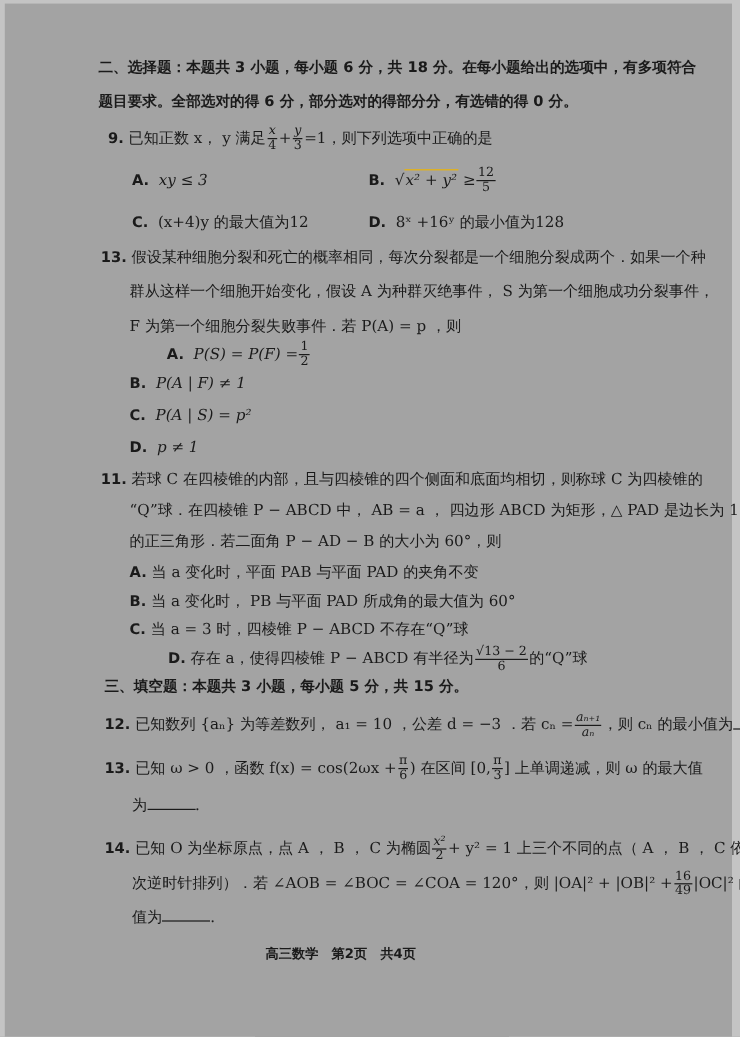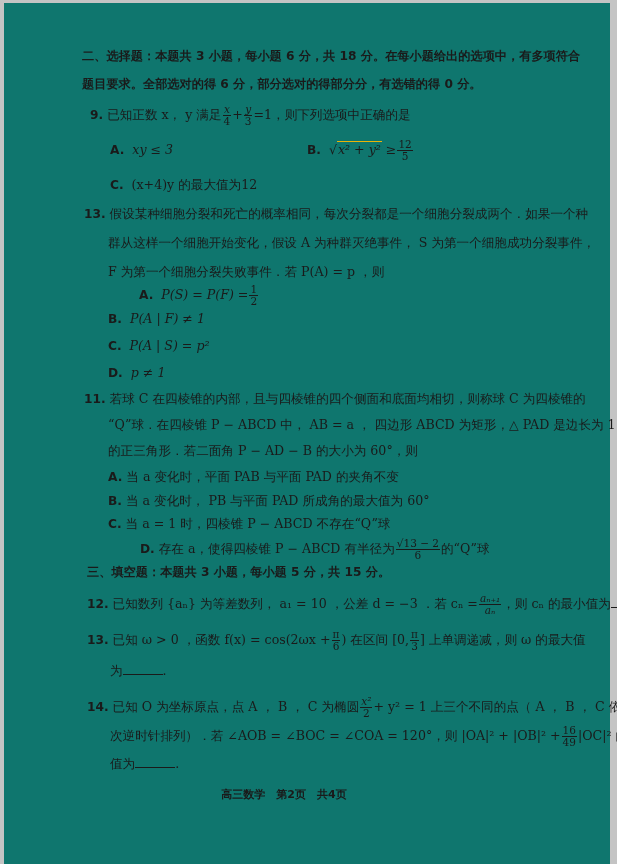--- a/index.html
+++ b/index.html
@@ -1,18 +1,18 @@
 <!DOCTYPE html>
 <html><head>
 <meta charset="utf-8">
 <style>
   html, body { margin:0; padding:0; }
   body { width:617px; height:864px; background:#c4c4c4; position:relative; overflow:hidden;
          font-family:"DejaVu Serif", serif; color:#1a1a1a; }
-  .page { position:absolute; left:4px; top:3px; width:606px; height:861px; background:#0f766e; }
+  .page { position:absolute; left:4px; top:3px; width:606px; height:861px; background:#a3a3a3; }
   .ln { position:absolute; white-space:nowrap; font-size:12.6px; line-height:16px; }
   .b { font-weight:bold; font-family:"DejaVu Sans", sans-serif; font-size:12.2px; }
   .m { font-style:italic; }
   .frac { display:inline-block; vertical-align:middle; text-align:center; font-size:10.5px; line-height:11px; margin:0 1px; }
   .frac .num { display:block; border-bottom:1px solid #1a1a1a; padding:0 1px; }
   .frac .den { display:block; padding:0 1px; }
   .sqrt { border-top:1px solid #eab308; padding:0 1px; }
   .blank { display:inline-block; border-bottom:1px solid #1a1a1a; height:12px; vertical-align:baseline; }
   .footer { position:absolute; left:0; width:560px; text-align:center; font-size:11px; font-weight:bold; font-family:"DejaVu Sans", sans-serif; }
 </style>
@@ -29,20 +29,23 @@
     <span>已知正数 x， y 满足</span><span class="frac"><span class="num m">x</span><span class="den">4</span></span><span>+</span><span class="frac"><span class="num m">y</span><span class="den">3</span></span><span>=1，则下列选项中正确的是</span>
   </div>
   <div class="ln" style="left:106px;top:139px;">
     <span class="b">A.</span>&nbsp; <span class="m">xy ≤ 3</span>
   </div>
   <div class="ln" style="left:303px;top:136px;">
     <span class="b">B.</span>&nbsp; √<span class="sqrt m">x² + y²</span> <span>≥</span><span class="frac"><span class="num">12</span><span class="den">5</span></span>
   </div>
   <div class="ln" style="left:106px;top:174px;">
     <span class="b">C.</span>&nbsp; <span>(x+4)y 的最大值为12</span>
+  </div>
+  <div class="ln" style="left:303px;top:174px;">
+    <span class="b">D.</span>&nbsp; <span>8ˣ +16ʸ 的最小值为128</span>
   </div>
 
   <div class="ln" style="left:80px;top:203px;">
     <span class="b">13.</span>&nbsp;<span>假设某种细胞分裂和死亡的概率相同，每次分裂都是一个细胞分裂成两个．如果一个种</span>
   </div>
   <div class="ln" style="left:104px;top:261px;">F 为第一个细胞分裂失败事件．若 P(A) = p ，则</div>
   <div class="ln" style="left:104px;top:232px;">群从这样一个细胞开始变化，假设 A 为种群灭绝事件， S 为第一个细胞成功分裂事件，</div>
   <div class="ln" style="left:104px;top:281px;margin-left:31px;">
     <span class="b">A.</span>&nbsp; <span class="m">P(S) = P(F) =</span><span class="frac"><span class="num">1</span><span class="den">2</span></span>
   </div>
@@ -61,21 +64,21 @@
   </div>
   <div class="ln" style="left:104px;top:414px;">“Q”球．在四棱锥 P − ABCD 中， AB = a ， 四边形 ABCD 为矩形，△ PAD 是边长为 1</div>
   <div class="ln" style="left:104px;top:440px;">的正三角形．若二面角 P − AD − B 的大小为 60°，则</div>
   <div class="ln" style="left:104px;top:466px;">
     <span class="b">A.</span>&nbsp;<span>当 a 变化时，平面 PAB 与平面 PAD 的夹角不变</span>
   </div>
   <div class="ln" style="left:104px;top:490px;">
     <span class="b">B.</span>&nbsp;<span>当 a 变化时， PB 与平面 PAD 所成角的最大值为 60°</span>
   </div>
   <div class="ln" style="left:104px;top:513px;">
-    <span class="b">C.</span>&nbsp;<span>当 a = 1 时，四棱锥 P − ABCD 不存在“Q”球</span>
+    <span class="b">C.</span>&nbsp;<span>当 a = 3 时，四棱锥 P − ABCD 不存在“Q”球</span>
   </div>
   <div class="ln" style="left:104px;top:535px;margin-left:32px;">
     <span class="b">D.</span>&nbsp;<span>存在 a，使得四棱锥 P − ABCD 有半径为</span><span class="frac"><span class="num">√13 − 2</span><span class="den">6</span></span><span>的“Q”球</span>
   </div>
 
   <div class="ln b" style="left:83px;top:561px;">三、填空题：本题共 3 小题，每小题 5 分，共 15 分。</div>
 
   <div class="ln" style="left:83px;top:590px;">
     <span class="b">12.</span>&nbsp;<span>已知数列 {aₙ} 为等差数列， a₁ = 10 ，公差 d = −3 ．若 cₙ =</span><span class="frac"><span class="num m">aₙ₊₁</span><span class="den m">aₙ</span></span><span>，则 cₙ 的最小值为</span><span class="blank" style="width:42px;"></span>
   </div>

